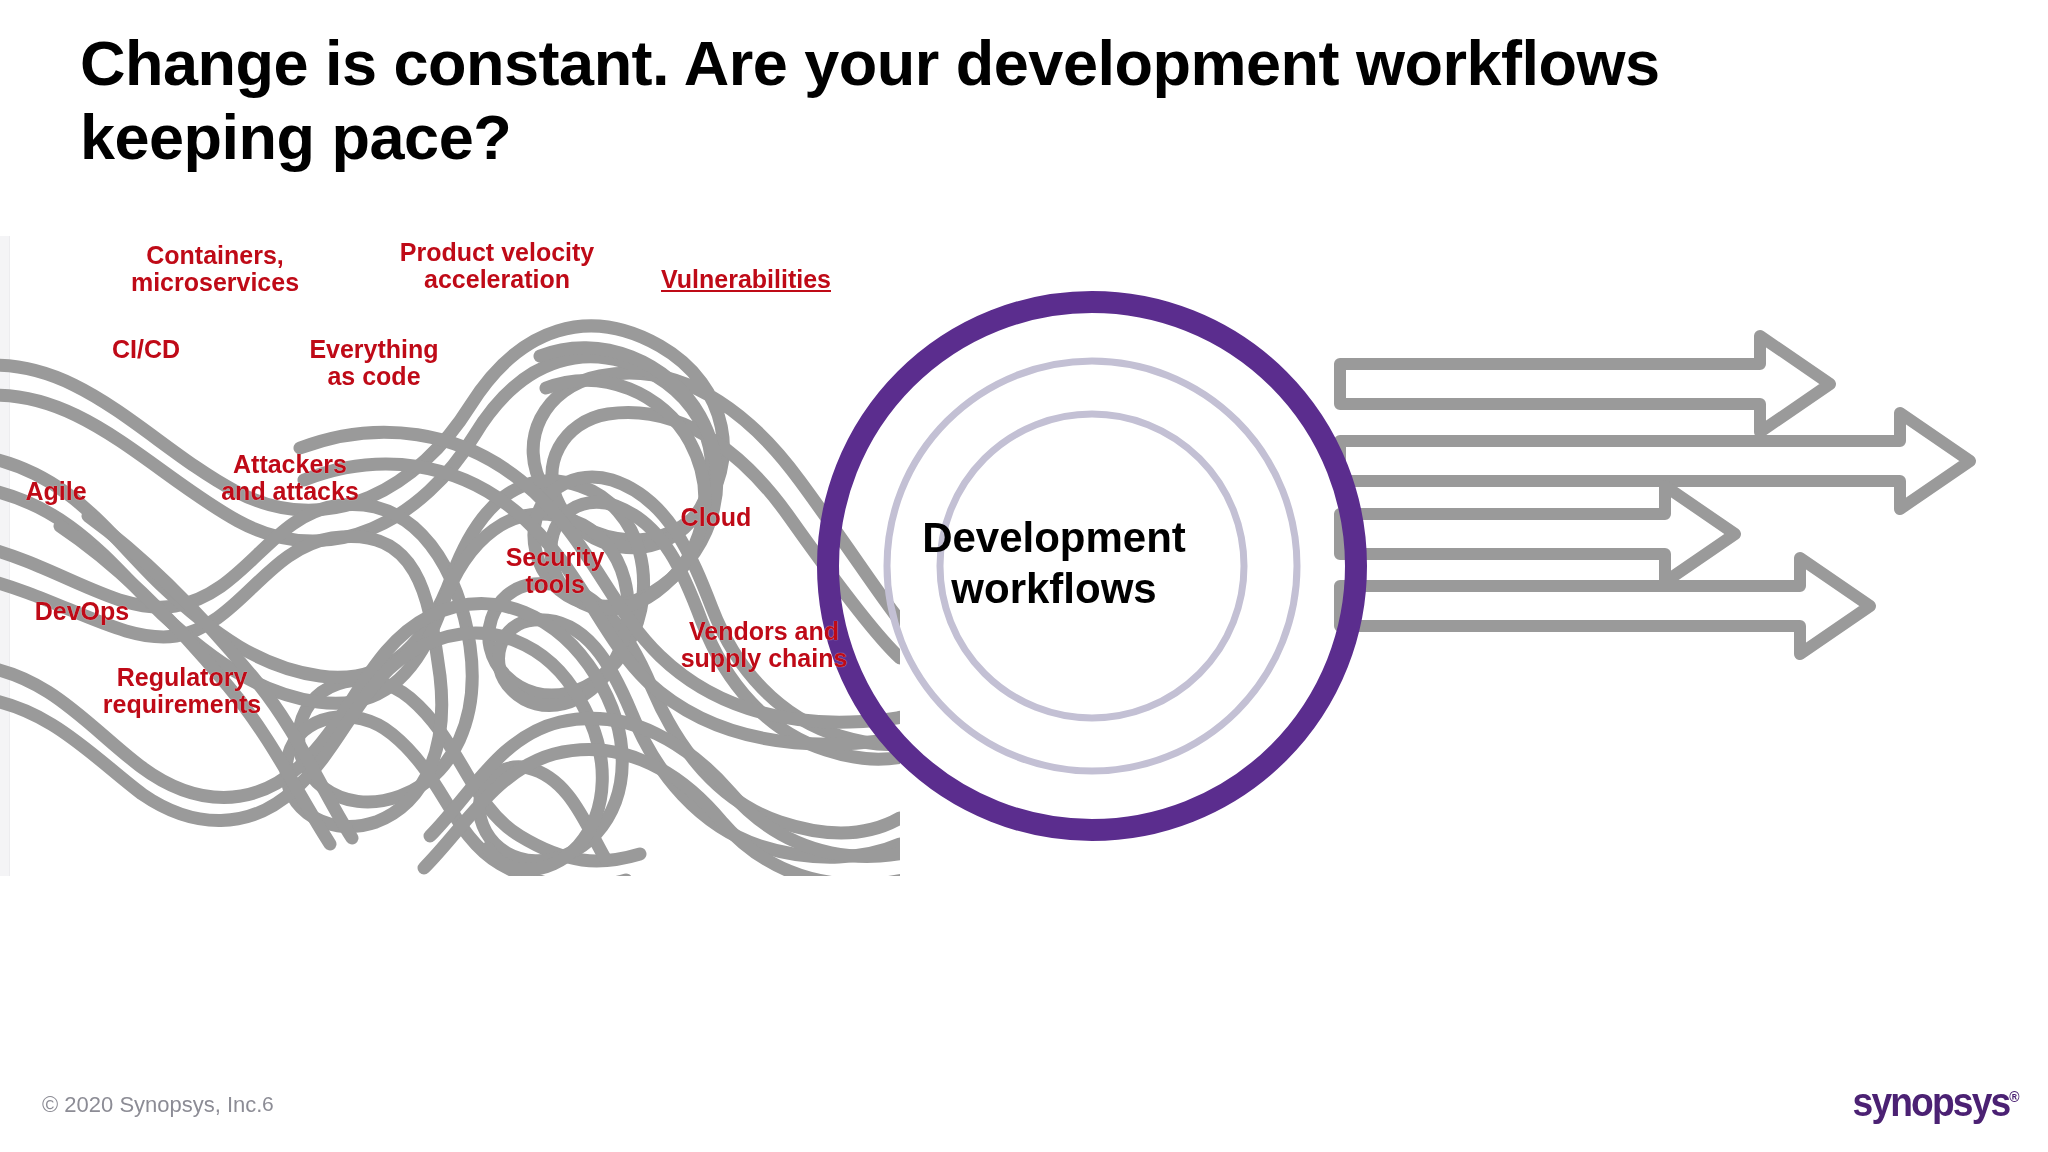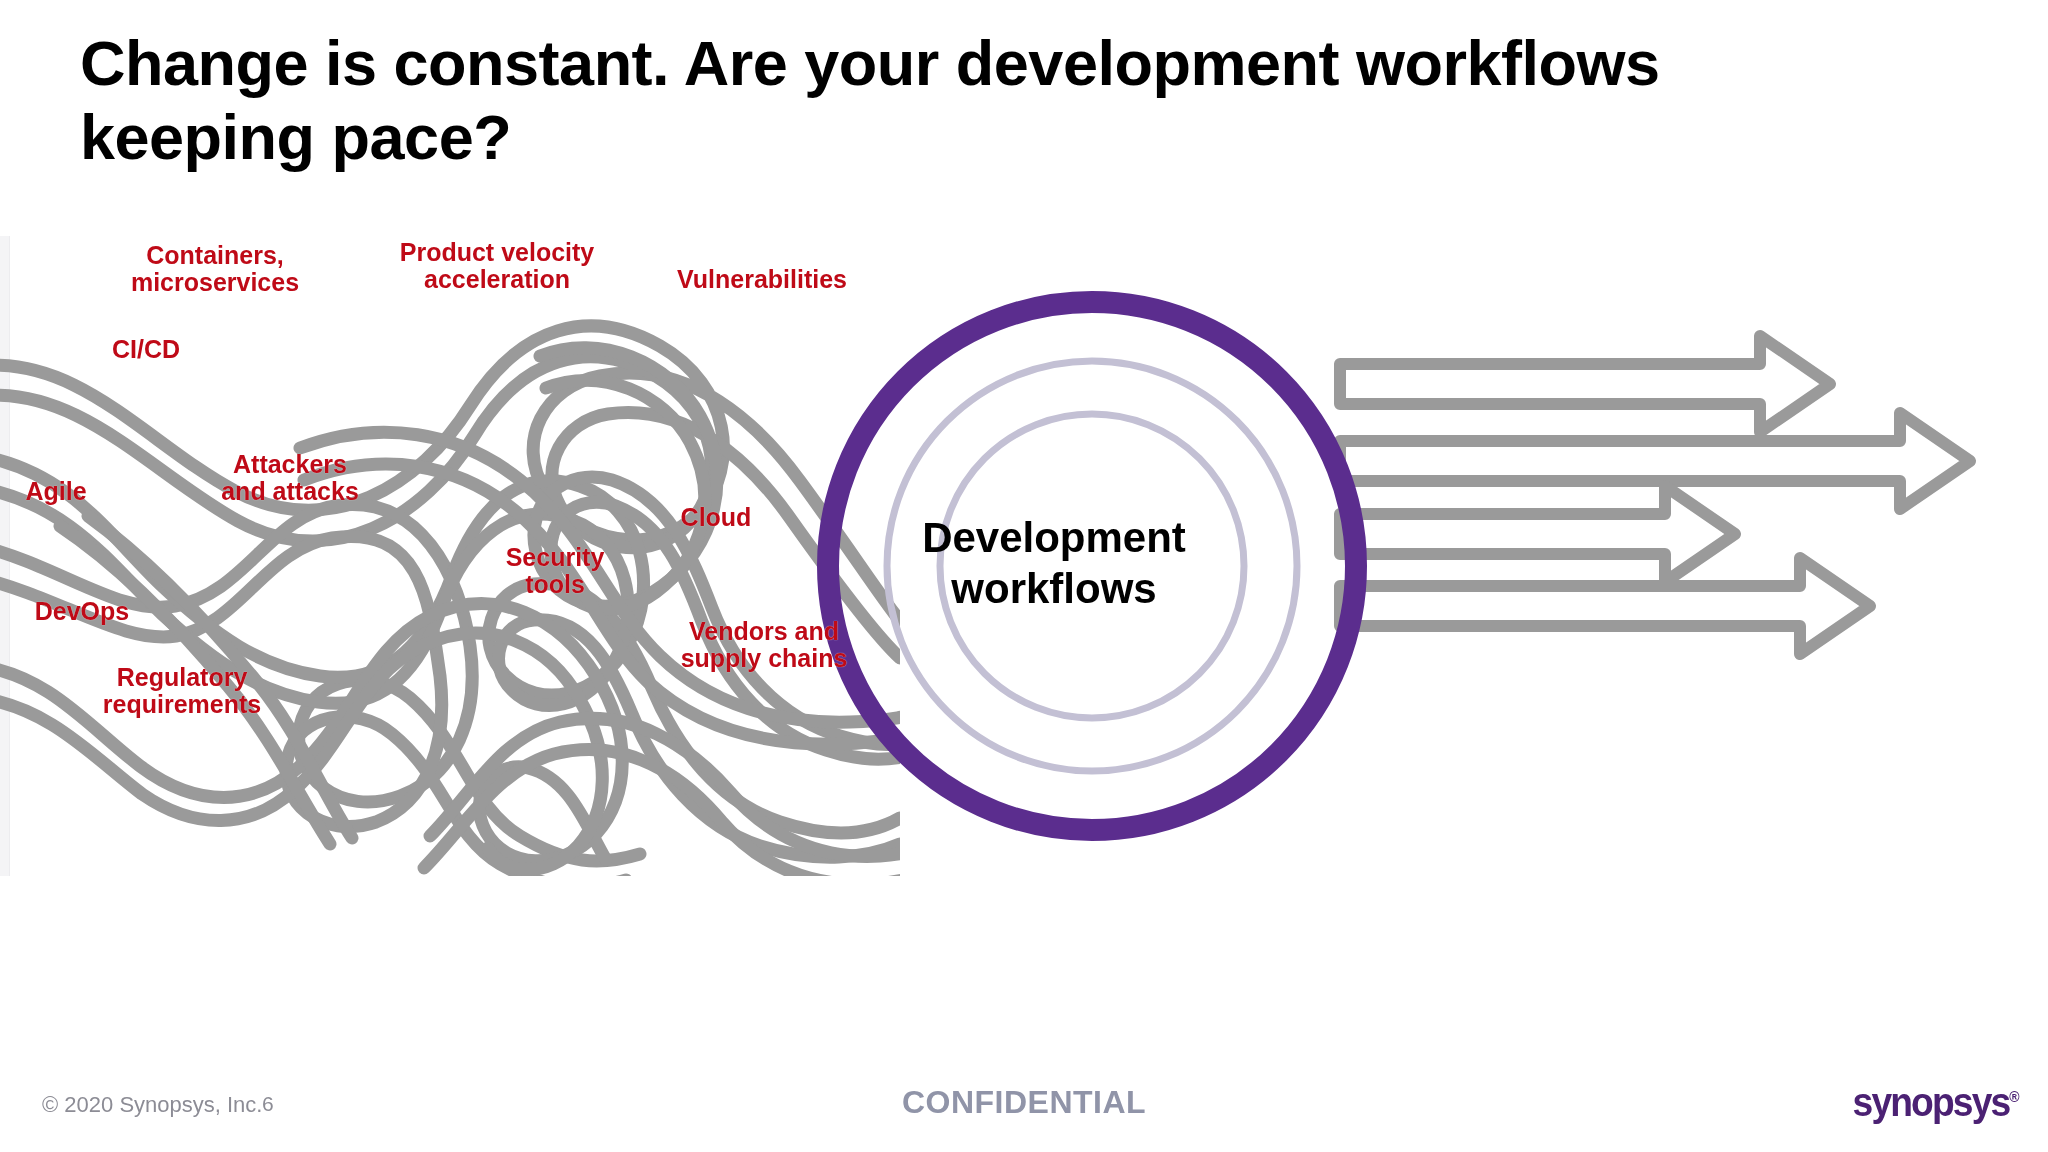--- a/index.html
+++ b/index.html
@@ -237,24 +237,26 @@
         <circle cx="1092" cy="330" r="152" stroke="#C3C0D4" stroke-width="7"></circle>
       </g>
     </svg>
 
     <div class="tangle-label" style="left:80px;  top:6px;  width:270px;">Containers,
 microservices</div>
 
     <div class="tangle-label" style="left:372px; top:3px;   width:250px;">Product velocity
 acceleration</div>
 
-    <div class="tangle-label" style="left:656px; top:30px;  width:212px;">Vulnerabilities</div>
+    <div class="tangle-label" style="left:640px; top:30px;  width:212px;text-decoration:underline;">Vulnerabilities</div>
 
     <div class="tangle-label" style="left:76px;  top:100px; width:104px;text-align:right;">CI/CD</div>
 
+    <div class="tangle-label" style="left:284px; top:100px; width:180px;">Everything
+as code</div>
 
     <div class="tangle-label" style="left:178px; top:215px; width:224px;">Attackers
 and attacks</div>
 
     <div class="tangle-label" style="left:-4px;  top:242px; width:120px;">Agile</div>
 
     <div class="tangle-label" style="left:660px; top:268px; width:112px;text-align:center;">Cloud</div>
 
     <div class="tangle-label" style="left:480px; top:308px; width:150px;">Security
 tools</div>
@@ -270,20 +272,19 @@
   </div>
 
   <div id="hub-label">Development
 workflows</div>
 
   <div id="footer">
     <div id="footer-copyright">© 2020 Synopsys, Inc.</div>
 
     <div id="footer-page">6</div>
 
-    <div id="footer-confidential">CONFIDENTIAL</div>
 
     <div id="footer-logo">
       <span>synopsys</span><span class="reg">®</span>
     </div>
   </div>
 
 </div>
 
 </body></html>

